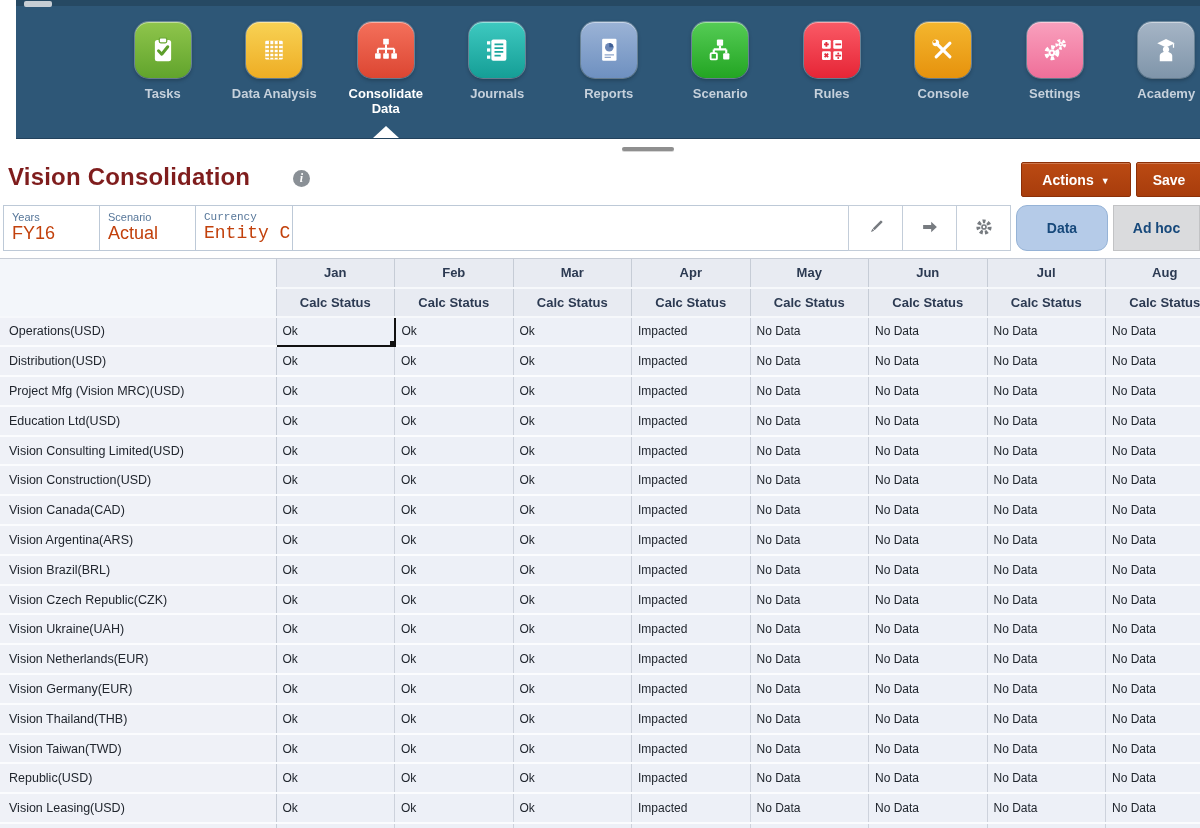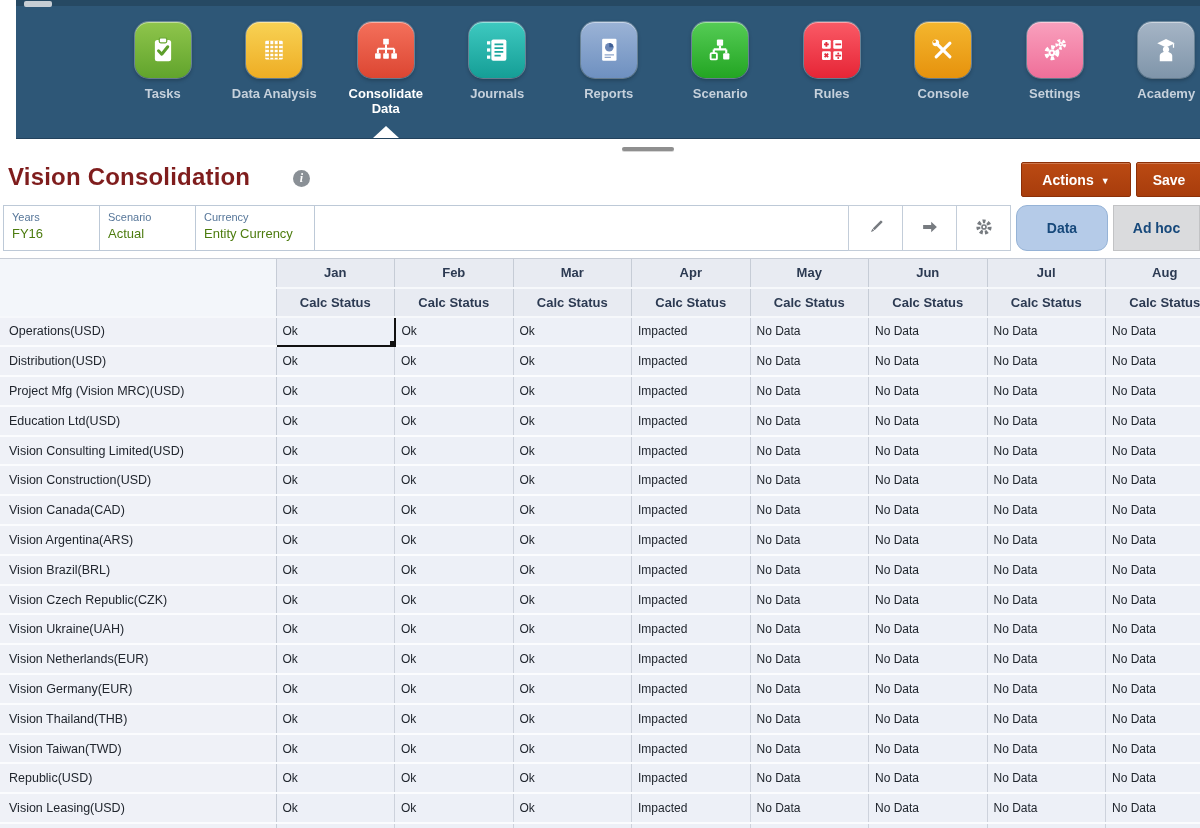--- a/index.html
+++ b/index.html
@@ -33,24 +33,24 @@
             border:1px solid #8c3008;border-radius:2px;color:#fff;font-family:"Liberation Sans",sans-serif;
             font-size:14px;font-weight:bold;cursor:pointer;box-shadow:inset 0 1px 0 rgba(255,255,255,.25);}
   .actions-btn{left:1021px;width:110px;}
   .save-btn{left:1136px;width:66px;}
   .caret{font-size:9px;margin-left:7px;position:relative;top:-1px;}
 
   
   .pov-bar{position:absolute;left:3px;top:205px;width:1197px;height:46px;display:flex;align-items:stretch;}
   .pov-cell{border:1px solid #bdc9d7;background:#fff;padding:4px 0 0 8px;box-sizing:border-box;margin-left:-1px;cursor:pointer;}
   .pov-cell:first-child{margin-left:0;}
-  .pov-years{width:97px;} .pov-scenario{width:97px;} .pov-currency{width:120px;}
+  .pov-years{width:97px;} .pov-scenario{width:97px;} .pov-currency{width:98px;font-family:Liberation Mono, monospace;}
   .pov-filler{flex:1;border:1px solid #bdc9d7;margin-left:-1px;background:#fff;}
   .pov-label{font-size:11px;color:#567699;line-height:14px;}
-  .pov-value{font-size:13px;color:#4d7c0f;line-height:19px;white-space:nowrap;}
+  .pov-value{font-size:18px;color:#c2410c;line-height:19px;white-space:nowrap;}
   .tool-btn{width:55px;border:1px solid #c3cdd9;background:#fff;margin-left:-1px;display:flex;align-items:center;
             justify-content:center;cursor:pointer;padding:0;box-sizing:border-box;}
   .tab-btn{box-sizing:border-box;border:1px solid #c2c3c5;background:#dadbdd;color:#17497b;font-size:14px;
            font-weight:bold;font-family:"Liberation Sans",sans-serif;cursor:pointer;}
   .tab-data{width:92px;margin-left:5px;background:#b5cbe8;border-color:#96b3d6;border-radius:11px;}
   .tab-adhoc{width:87px;margin-left:5px;}
 
   
   .grid-wrap{position:absolute;left:0;top:258px;width:1200px;height:570px;overflow:hidden;}
   table.grid{border-collapse:collapse;table-layout:fixed;width:1224px;}

